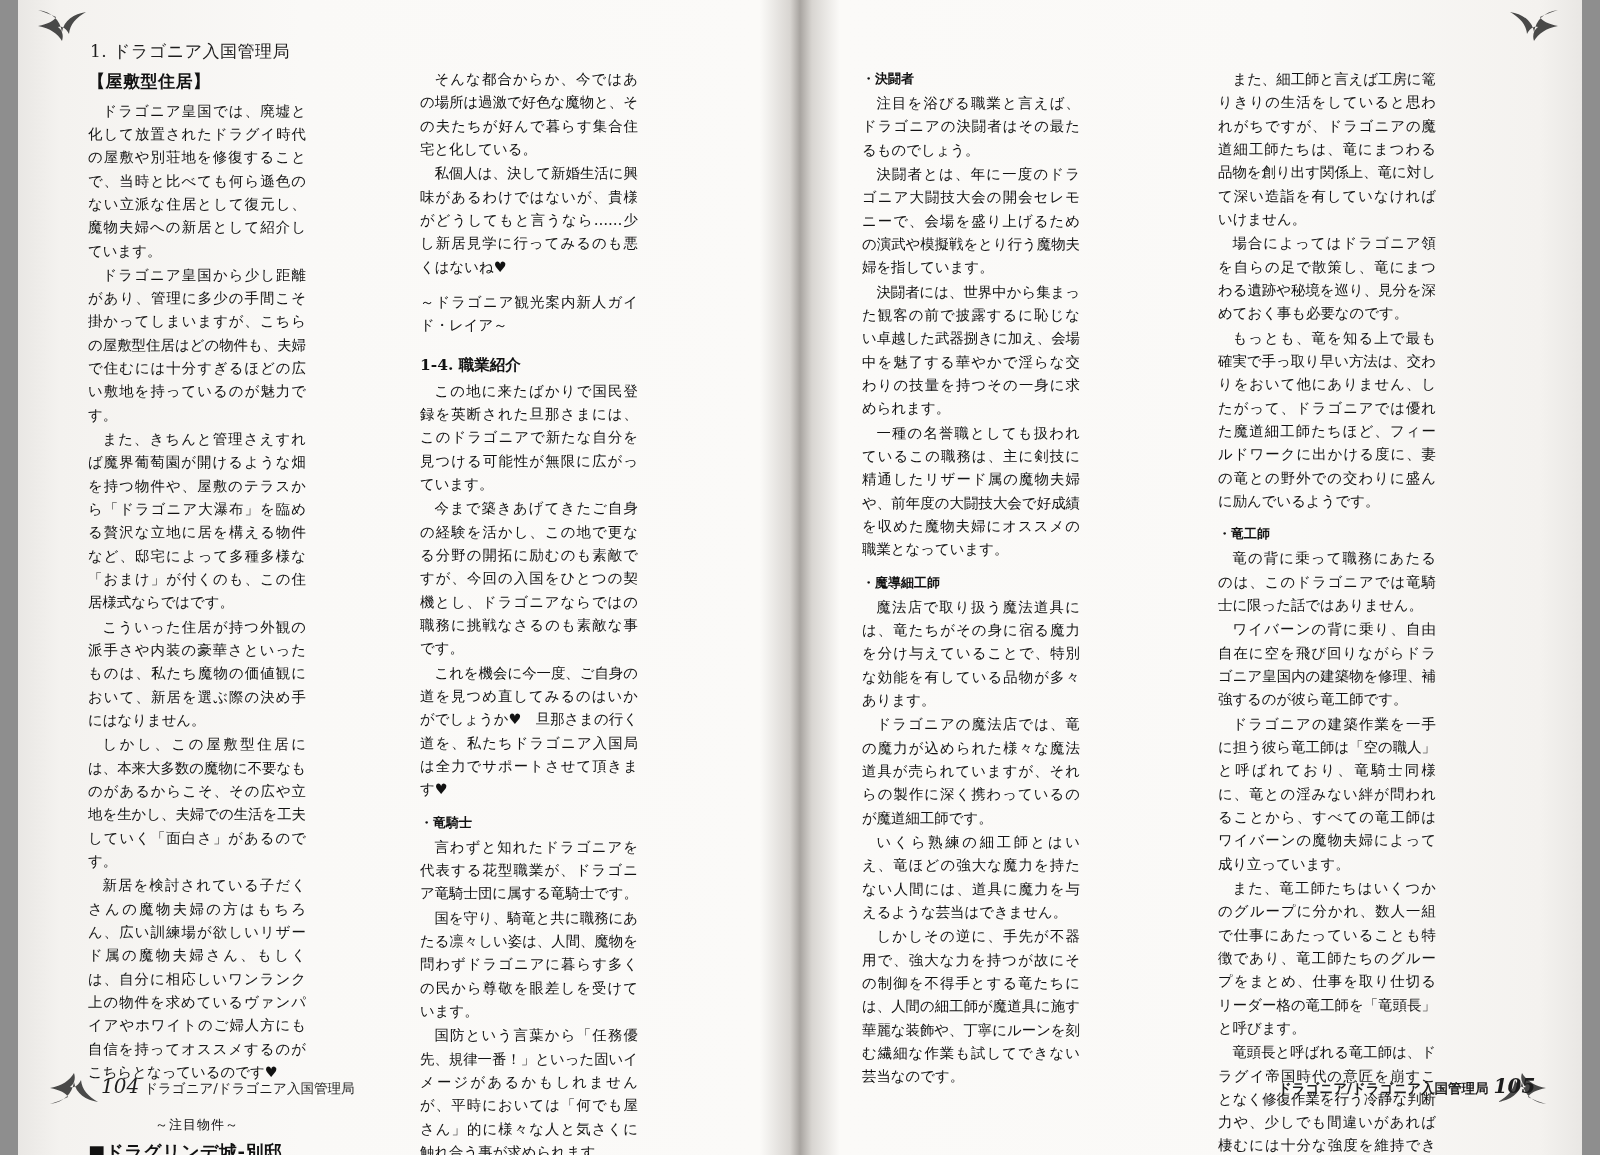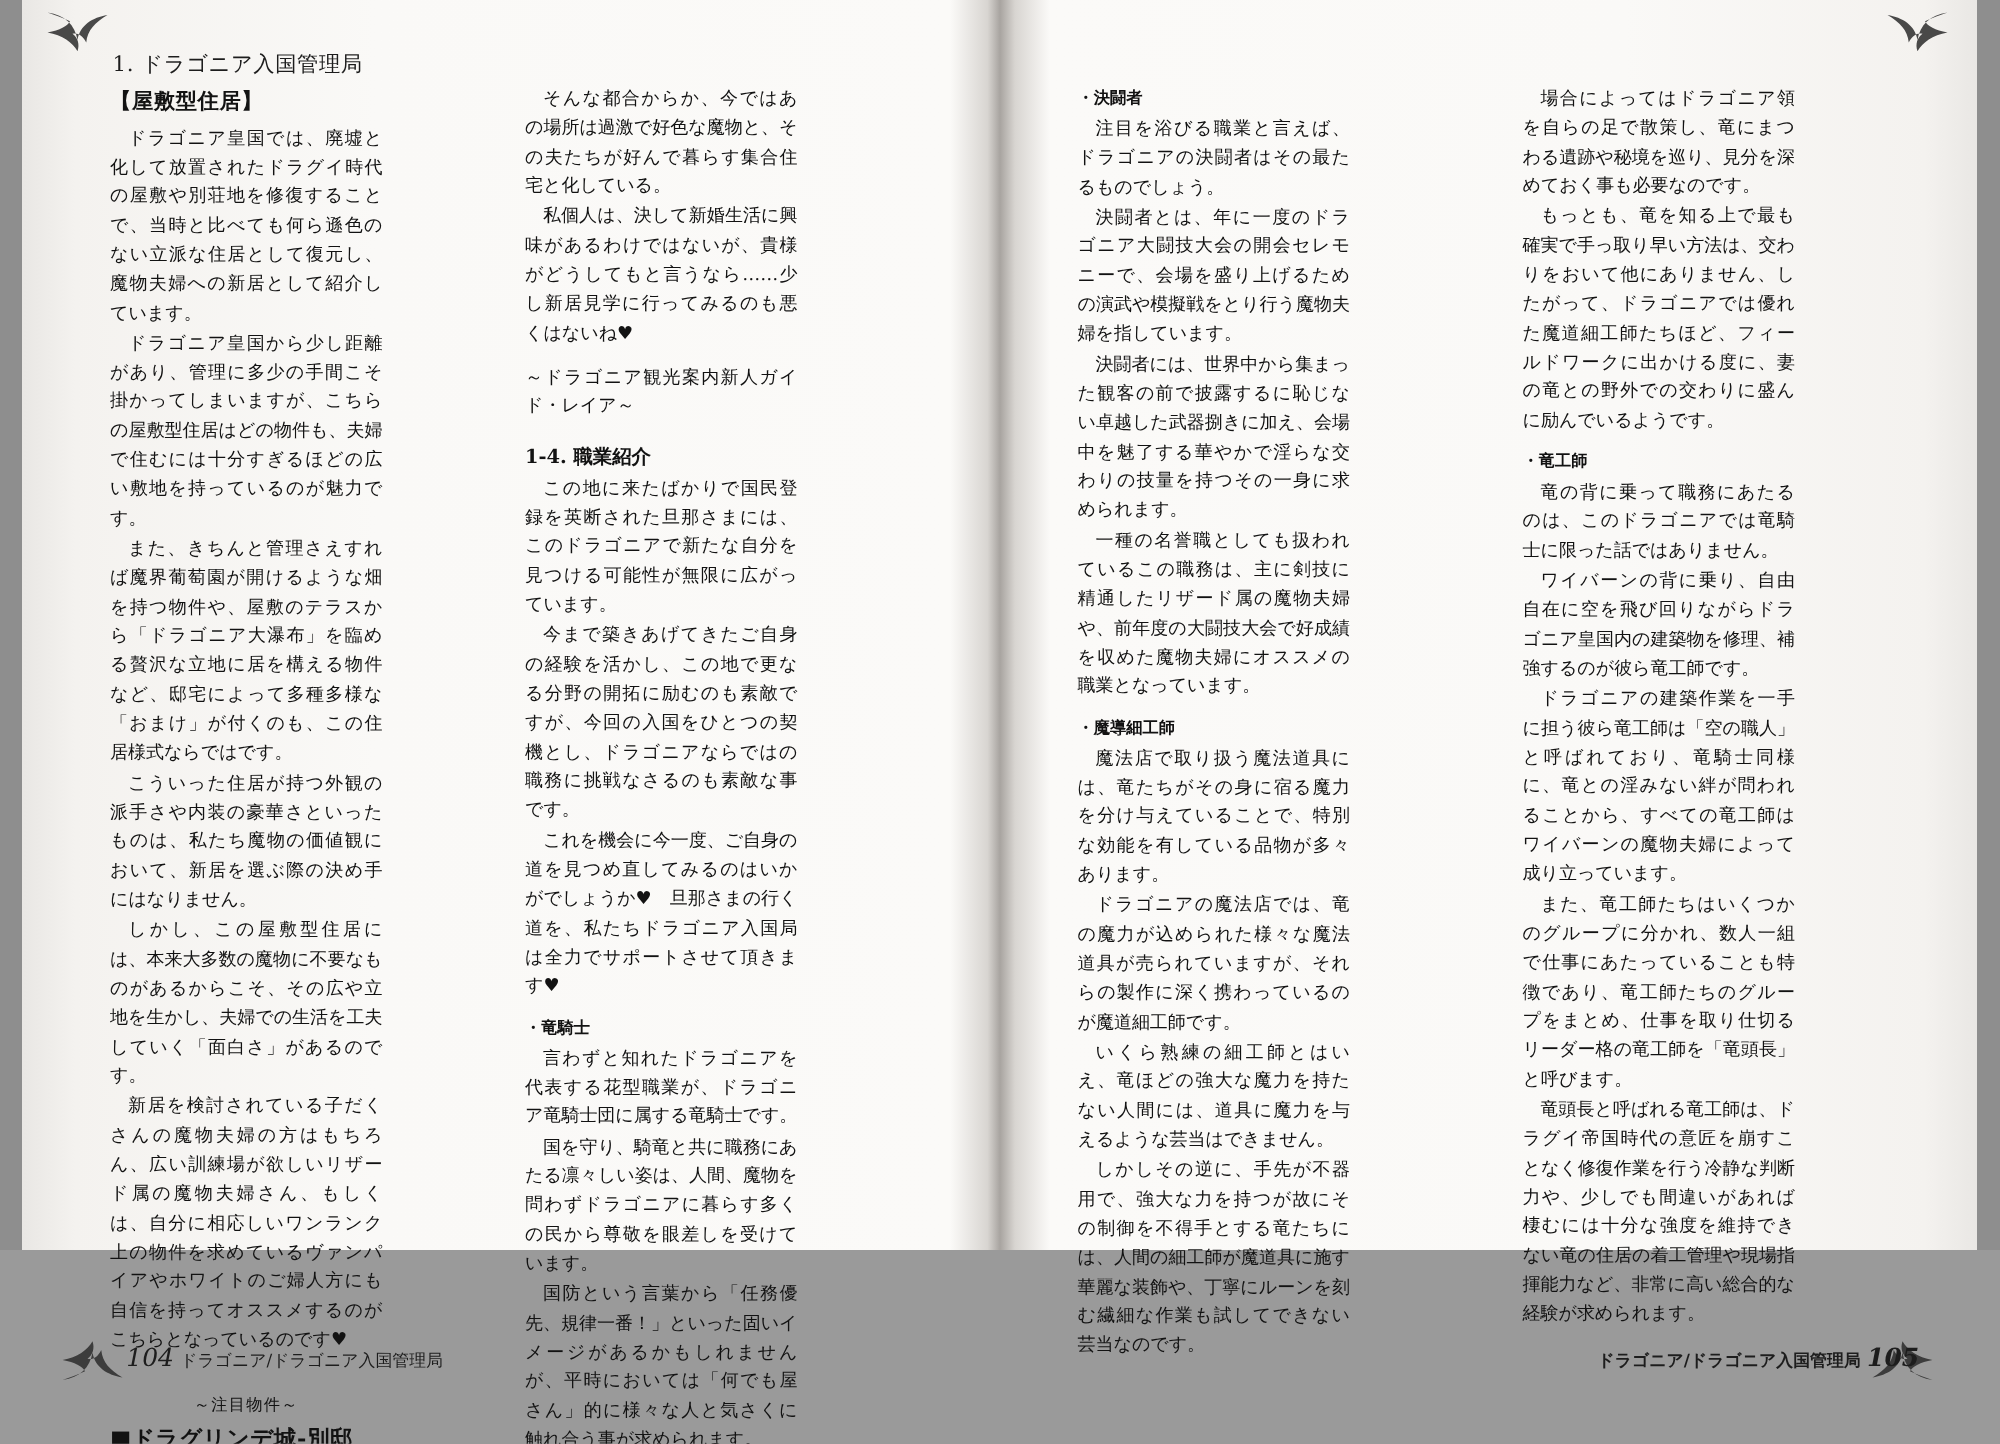--- a/index.html
+++ b/index.html
@@ -4,21 +4,21 @@
 <style>
   html,body{margin:0;padding:0;}
   body{
     width:1600px;height:1155px;
     background:#9a9a9a;
     font-family:"DejaVu Serif", serif;
     overflow:hidden;
   }
   .spread{
     position:relative;
-    width:1600px;height:1000px;
+    width:1600px;height:1155px;
     background:linear-gradient(to right,
       #8e8e8e 0px,#8e8e8e 18px,
       #e9e7e4 18px,#f4f2ef 60px,
       #faf9f7 300px,#fbfaf8 760px,
       #d8d5d1 790px,#a8a4a0 800px,#d8d5d1 812px,
       #fbfaf8 840px,#faf9f7 1300px,
       #f4f2ef 1540px,#e9e7e4 1582px,
       #8e8e8e 1582px,#8e8e8e 1600px);
   }
 
@@ -179,20 +179,21 @@
     <p>一種の名誉職としても扱われているこの職務は、主に剣技に精通したリザード属の魔物夫婦や、前年度の大闘技大会で好成績を収めた魔物夫婦にオススメの職業となっています。</p>
     <p class="h-bullet">・魔導細工師</p>
     <p>魔法店で取り扱う魔法道具には、竜たちがその身に宿る魔力を分け与えていることで、特別な効能を有している品物が多々あります。</p>
     <p>ドラゴニアの魔法店では、竜の魔力が込められた様々な魔法道具が売られていますが、それらの製作に深く携わっているのが魔道細工師です。</p>
     <p>いくら熟練の細工師とはいえ、竜ほどの強大な魔力を持たない人間には、道具に魔力を与えるような芸当はできません。</p>
     <p>しかしその逆に、手先が不器用で、強大な力を持つが故にその制御を不得手とする竜たちには、人間の細工師が魔道具に施す華麗な装飾や、丁寧にルーンを刻む繊細な作業も試してできない芸当なのです。</p>
 
   </div>
 
   <div class="colR" style="left:1218px">
+    <p>また、細工師と言えば工房に篭りきりの生活をしていると思われがちですが、ドラゴニアの魔道細工師たちは、竜にまつわる品物を創り出す関係上、竜に対して深い造詣を有していなければいけません。</p>
     <p>場合によってはドラゴニア領を自らの足で散策し、竜にまつわる遺跡や秘境を巡り、見分を深めておく事も必要なのです。</p>
     <p>もっとも、竜を知る上で最も確実で手っ取り早い方法は、交わりをおいて他にありません、したがって、ドラゴニアでは優れた魔道細工師たちほど、フィールドワークに出かける度に、妻の竜との野外での交わりに盛んに励んでいるようです。</p>
     <p class="h-bullet">・竜工師</p>
     <p>竜の背に乗って職務にあたるのは、このドラゴニアでは竜騎士に限った話ではありません。</p>
     <p>ワイバーンの背に乗り、自由自在に空を飛び回りながらドラゴニア皇国内の建築物を修理、補強するのが彼ら竜工師です。</p>
     <p>ドラゴニアの建築作業を一手に担う彼ら竜工師は「空の職人」と呼ばれており、竜騎士同様に、竜との淫みない絆が問われることから、すべての竜工師はワイバーンの魔物夫婦によって成り立っています。</p>
     <p>また、竜工師たちはいくつかのグループに分かれ、数人一組で仕事にあたっていることも特徴であり、竜工師たちのグループをまとめ、仕事を取り仕切るリーダー格の竜工師を「竜頭長」と呼びます。</p>
     <p>竜頭長と呼ばれる竜工師は、ドラグイ帝国時代の意匠を崩すことなく修復作業を行う冷静な判断力や、少しでも間違いがあれば棲むには十分な強度を維持できない竜の住居の着工管理や現場指揮能力など、非常に高い総合的な経験が求められます。</p>
 
   </div>

